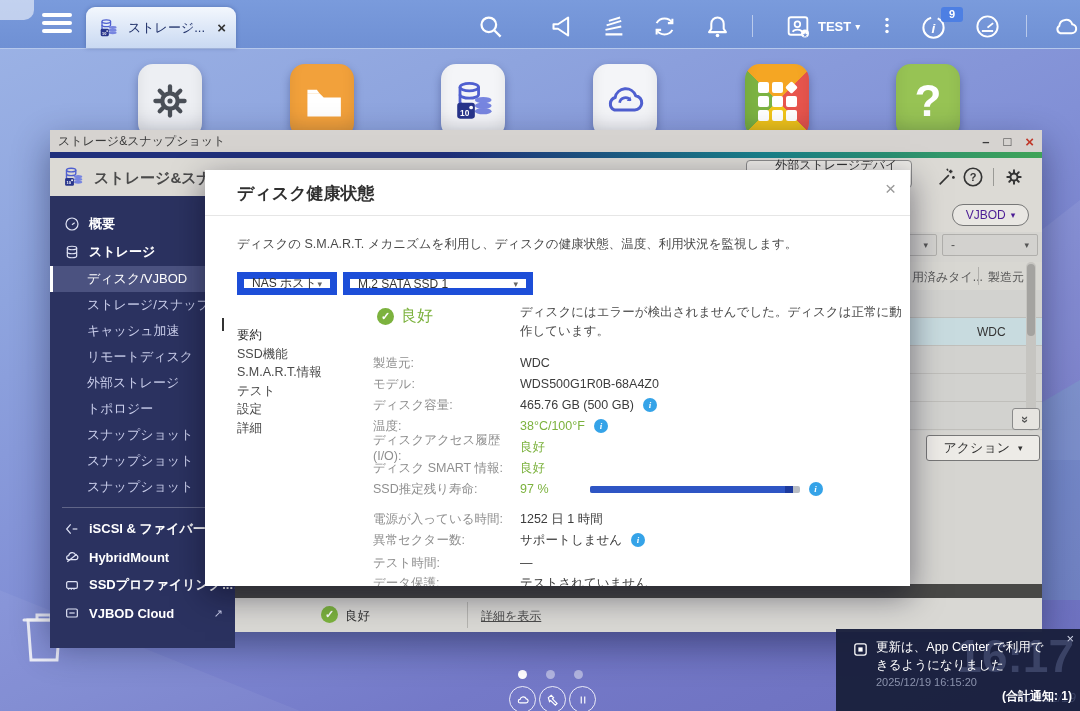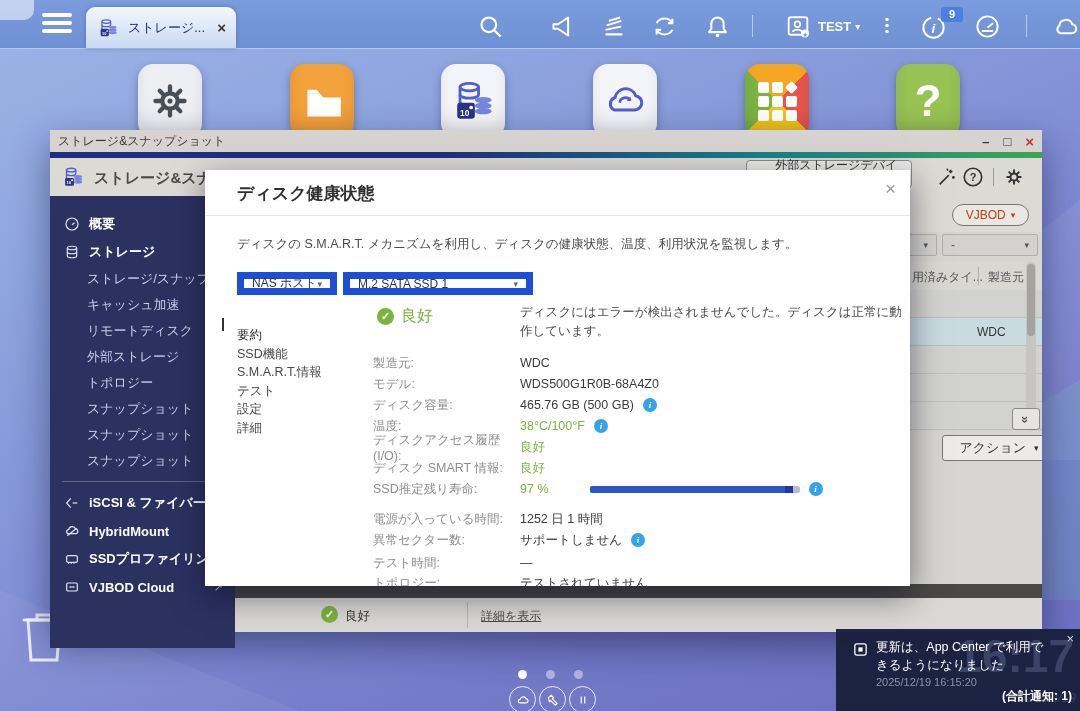--- a/index.html
+++ b/index.html
@@ -52,37 +52,37 @@
   .sit svg{width:16px;height:16px;margin-right:9px;flex:none;}
   .sub{height:26px;padding-left:37px;color:#c9cdea;font-size:13px;}
   .sub.sel{background:#4b5280;color:#fff;position:relative;}
   .sub.sel::before{content:"";position:absolute;left:0;top:0;width:3px;height:100%;background:#fff;}
   .sdiv{height:1px;background:rgba(255,255,255,.25);margin:7px 12px;}
   .ext{margin-left:auto;margin-right:12px;font-size:11px;color:#c9cdea;font-weight:normal;}
   
   #content{position:absolute;left:185px;top:66px;width:807px;height:436px;background:#d6d5d1;overflow:hidden;}
   #ctop{position:absolute;left:0;top:0;width:100%;height:36px;background:#dcdad5;}
   .pill{position:absolute;left:717px;top:8px;width:77px;height:22px;border:1px solid #777;border-radius:12px;
-    background:#e9e7e3;font-size:12px;color:#c2410c;display:flex;align-items:center;justify-content:center;gap:5px;cursor:pointer;box-sizing:border-box;}
+    background:#e9e7e3;font-size:12px;color:#4c1d95;display:flex;align-items:center;justify-content:center;gap:5px;cursor:pointer;box-sizing:border-box;}
   .cdots{position:absolute;left:802px;top:9px;font-size:15px;color:#444;font-weight:bold;cursor:pointer;letter-spacing:0;}
   .csel{position:absolute;top:38px;height:22px;border:1px solid #b0afac;background:#d3d2cf;border-radius:2px;
     font-size:12px;color:#555;display:flex;align-items:center;box-sizing:border-box;padding:0 8px;cursor:pointer;}
   .csel .ch{margin-left:auto;font-size:9px;color:#555;}
   #thead{position:absolute;left:0;top:66px;width:100%;height:28px;background:#d8d7d2;border-bottom:1px solid #b9b8b4;
     font-size:12px;color:#555;}
   #tbody{position:absolute;left:0;top:94px;width:100%;height:141px;background:#d2d2cf;}
   .rline{position:absolute;left:0;width:100%;height:1px;background:#c0bfbb;}
   .hrow{position:absolute;left:0;top:28px;width:100%;height:28px;background:#c8dbdf;display:flex;align-items:center;font-size:12px;color:#333;}
   .scrl{position:absolute;left:791px;top:66px;width:10px;height:169px;background:#c6c5c1;border-radius:5px;}
   .scrl .th{position:absolute;left:1px;top:2px;width:8px;height:72px;background:#a4a3a0;border-radius:4px;}
   .chevbtn{position:absolute;left:777px;top:212px;width:26px;height:20px;border:1px solid #8a8a8a;border-radius:3px;
     background:#e6e4e0;display:flex;align-items:center;justify-content:center;cursor:pointer;}
   .chevbtn span{display:inline-block;transform:rotate(90deg);font-size:13px;color:#555;font-weight:bold;}
   .actbtn{position:absolute;left:691px;top:239px;width:112px;height:24px;border:1px solid #777;border-radius:3px;
-    background:#edebe7;display:flex;align-items:center;justify-content:center;gap:8px;font-size:13px;color:#333;cursor:pointer;margin-left:16px;}
+    background:#edebe7;display:flex;align-items:center;justify-content:center;gap:8px;font-size:13px;color:#333;cursor:pointer;}
   .actbtn .ch{font-size:9px;}
   #darkbar{position:absolute;left:0;top:388px;width:100%;height:14px;background:#484846;}
   #statrow{position:absolute;left:0;top:402px;width:100%;height:34px;background:#d9d8d4;}
   .check{display:inline-flex;width:17px;height:17px;border-radius:50%;background:#7cb23e;color:#fff;
     align-items:center;justify-content:center;font-size:11px;font-weight:bold;flex:none;}
   #statrow .vd{position:absolute;left:232px;top:4px;width:1px;height:26px;background:#b5b4b0;}
   #statrow a{font-size:12px;color:#4a4a4a;text-decoration:underline;cursor:pointer;}
   
   #dlg{position:absolute;left:205px;top:170px;width:705px;height:416px;background:#fff;z-index:60;
     box-shadow:0 10px 30px rgba(10,10,30,.5);overflow:hidden;}
@@ -354,20 +354,23 @@
         <span>概要</span>
       </div>
       <div class="sit">
         <svg viewBox="0 0 24 24" fill="none" stroke="#dfe3f5" stroke-width="1.8">
             <ellipse cx="12" cy="6" rx="7" ry="2.6"></ellipse>
             <path d="M5 6v12c0 1.4 3.1 2.6 7 2.6s7-1.2 7-2.6V6"></path>
             <path d="M5 12c0 1.4 3.1 2.6 7 2.6s7-1.2 7-2.6"></path>
           </svg>
         <span>ストレージ</span>
       </div>
+      <div class="sub sel">
+          <span>ディスク/VJBOD</span>
+        </div>
       <div class="sub">
           <span>ストレージ/スナップショット</span>
         </div>
       <div class="sub">
           <span>キャッシュ加速</span>
         </div>
       <div class="sub">
           <span>リモートディスク</span>
         </div>
       <div class="sub">
@@ -542,21 +545,21 @@
     <div class="frow" style="top:361px">
       <span class="flabel">異常セクター数:</span>
       <span class="fvalue">サポートしません</span>
       <span class="info">i</span>
     </div>
     <div class="frow" style="top:384px">
       <span class="flabel">テスト時間:</span>
       <span class="fvalue">—</span>
     </div>
     <div class="frow" style="top:404px">
-      <span class="flabel">トポロジー:</span>
+      <span class="flabel">データ保護:</span>
       <span class="fvalue">テストされていません</span>
     </div>
   </div>
 
   <div id="trash">
     <svg viewBox="0 0 48 58" fill="none" stroke="rgba(255,255,255,.85)" stroke-width="3">
       <path d="M8 14h32l-3 40H11z"></path>
         <path d="M4 14h40" stroke-linecap="round"></path>
         <path d="M17 14v-5h14v5"></path>
     </svg>

